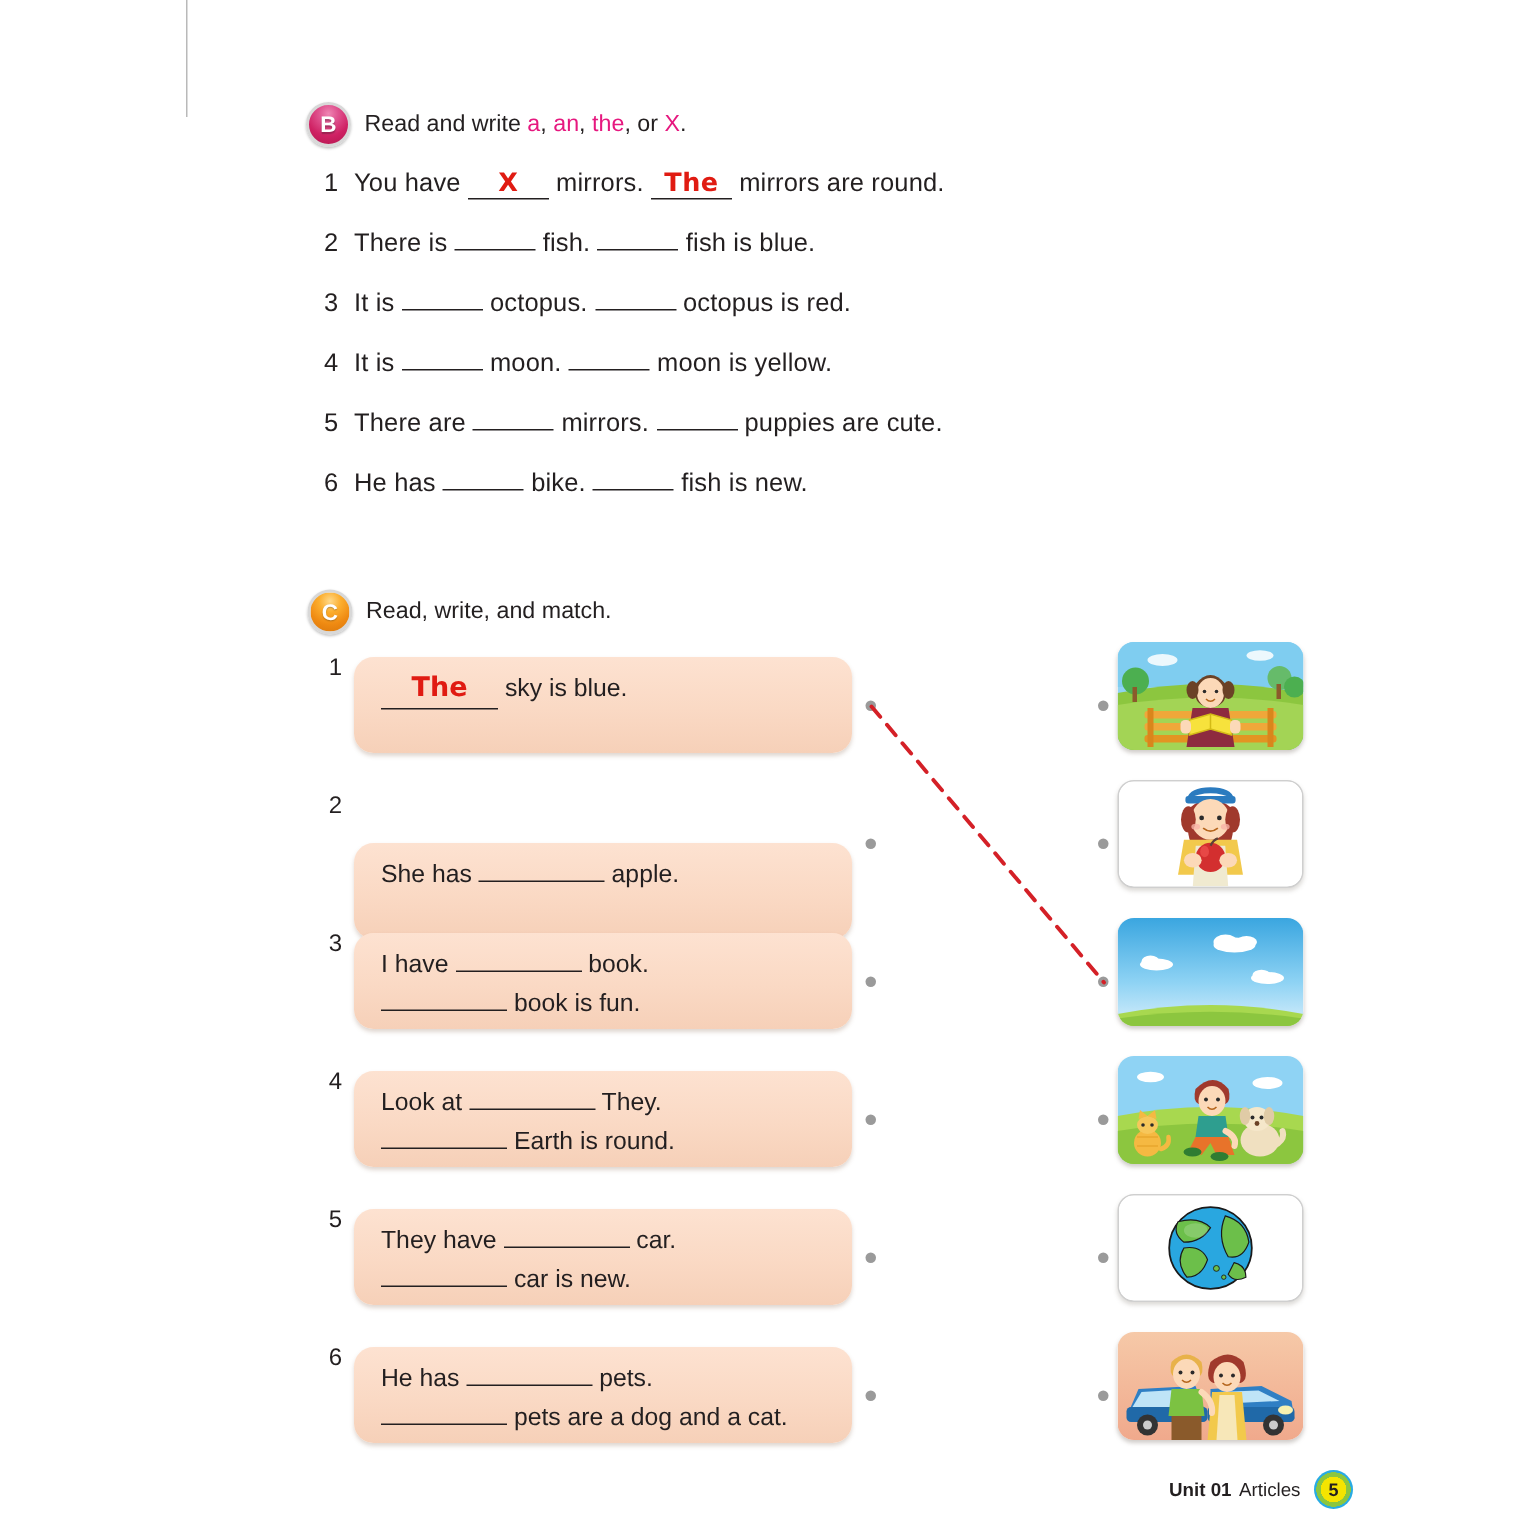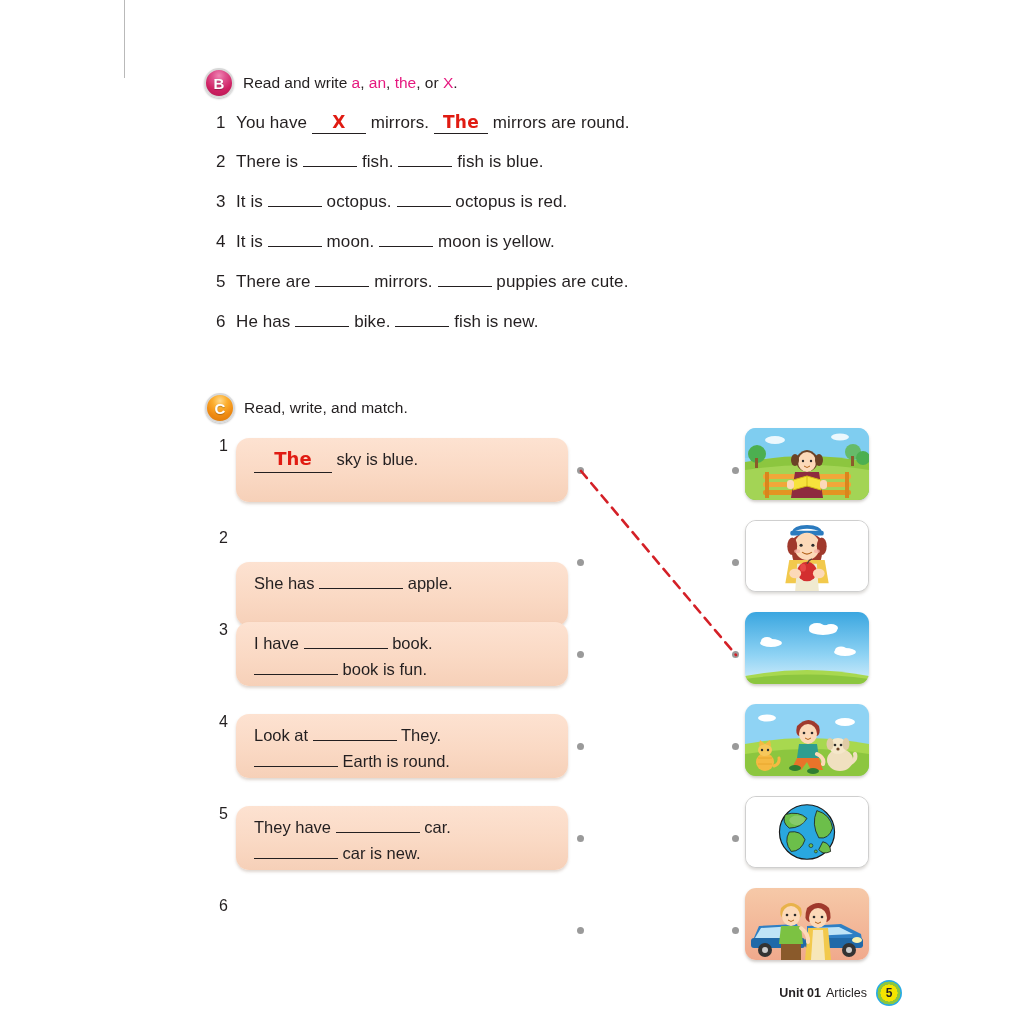--- a/index.html
+++ b/index.html
@@ -302,20 +302,27 @@
   <div class="qbox" style="top:806px">
     <div class="qline"><span>They have</span>
       <span class="blank blank-c-wide"><span class="hand-lg"></span></span>
       <span>car.</span></div>
     <div class="qline"><span class="blank blank-c-wide"><span class="hand-lg"></span></span>
       <span>car is new.</span></div>
   </div>
   <div class="dot" style="left:577px; top:835px"></div>
 
   <div class="c-num" style="left:212px; top:897px">6</div>
+  <div class="qbox" style="top:898px">
+    <div class="qline"><span>He has</span>
+      <span class="blank blank-c-wide"><span class="hand-lg"></span></span>
+      <span>pets.</span></div>
+    <div class="qline"><span class="blank blank-c-wide"><span class="hand-lg"></span></span>
+      <span>pets are a dog and a cat.</span></div>
+  </div>
   <div class="dot" style="left:577px; top:927px"></div>
 
   <div class="dot" style="left:732px; top:467px"></div>
   <div class="card" style="top:428px">
     <svg viewBox="0 0 124 72" preserveAspectRatio="none">
       <rect width="124" height="72" fill="#8fd3f4"></rect>
       <rect y="0" width="124" height="30" fill="#7fcdf0"></rect>
       <ellipse cx="30" cy="12" rx="10" ry="4" fill="#ffffff" opacity=".85"></ellipse>
       <ellipse cx="95" cy="9" rx="9" ry="3.5" fill="#ffffff" opacity=".85"></ellipse>
       <path d="M0 34 Q62 22 124 34 L124 72 L0 72Z" fill="#8cc63f"></path>

